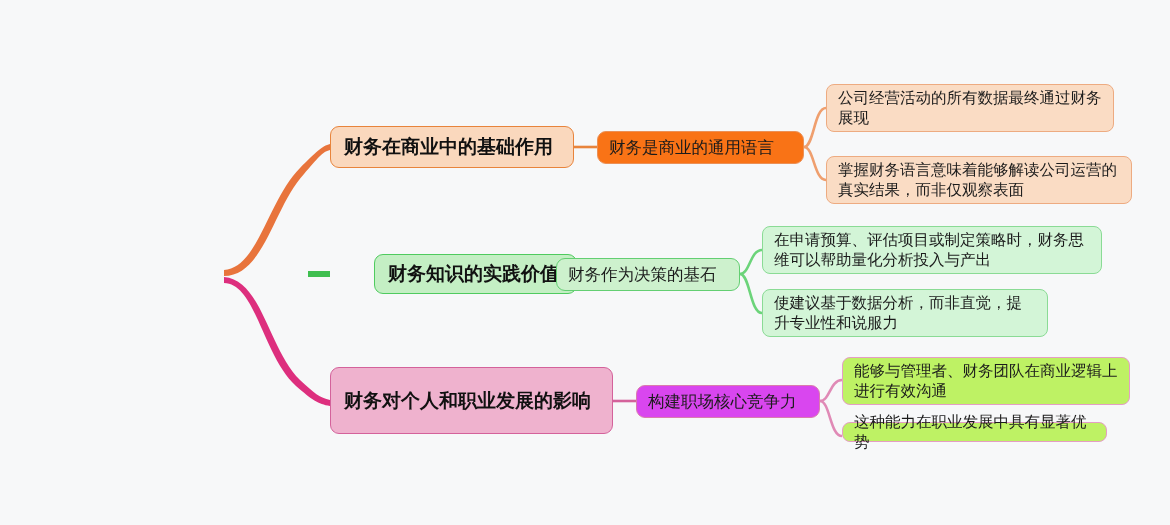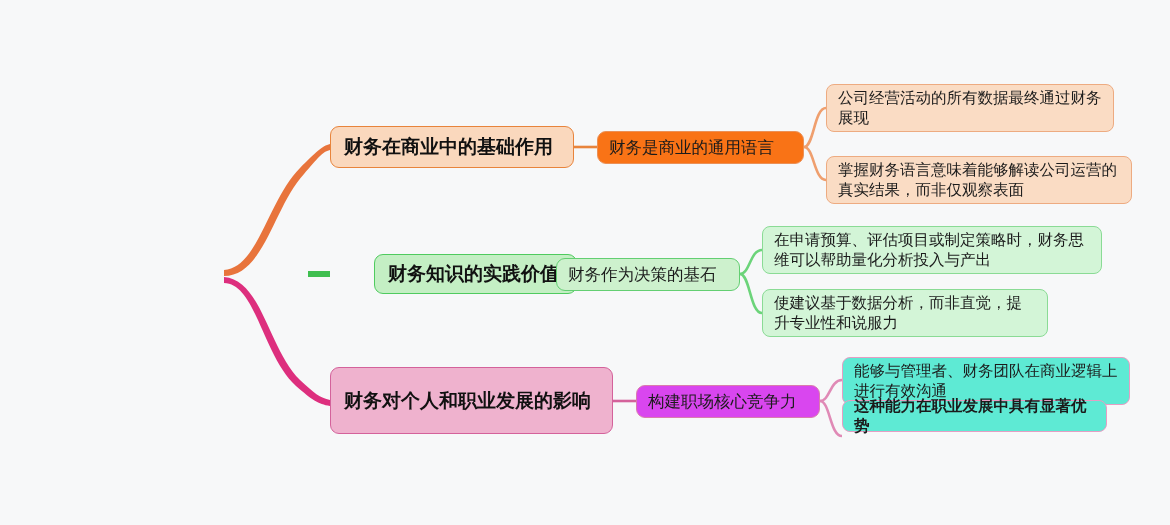--- a/index.html
+++ b/index.html
@@ -74,21 +74,21 @@
     font-size: 15.5px;
     color: #1b1b1b;
     padding: 7px 11px;
     border-width: 1.3px;
     border-style: solid;
     border-radius: 8px;
     align-items: center;
   }
   .node.leaf.c-orange { background:#fadcc4; border-color:#edab81; }
   .node.leaf.c-green  { background:#d3f5d7; border-color:#8adb95; }
-  .node.leaf.c-pink   { background:#5eead4; border-color:#e59ec4;padding-left:11px; }
+  .node.leaf.c-pink   { background:#bef264; border-color:#e59ec4;padding-left:11px; }
 </style>
 </head>
 <body>
 
 <div id="mindmap">
 
   <svg class="edges" viewBox="0 0 1170 525">
 
     <path d="M 224,270 C 258,268 268,200 300,168 C 316,152 322,146 330,144
              L 330,150 C 322,152 318,158 304,174 C 274,206 264,276 224,276 Z" fill="#e8743c"></path>
@@ -152,17 +152,17 @@
   </div>
 
   <div class="node sub c-pink" style="left:636px; top:385px; width:184px; height:33px;">
     <span>构建职场核心竞争力</span>
   </div>
 
   <div class="node leaf c-pink" style="left:842px; top:357px; width:288px; height:48px;">
     <span>能够与管理者、财务团队在商业逻辑上进行有效沟通</span>
   </div>
 
-  <div class="node leaf c-pink" style="left:842px; top:400px; width:265px; height:32px;font-weight:bold;">
+  <div class="node leaf c-pink" style="left:842px; top:422px; width:265px; height:20px;">
     <span>这种能力在职业发展中具有显著优势</span>
   </div>
 
 </div>
 
 </body></html>

